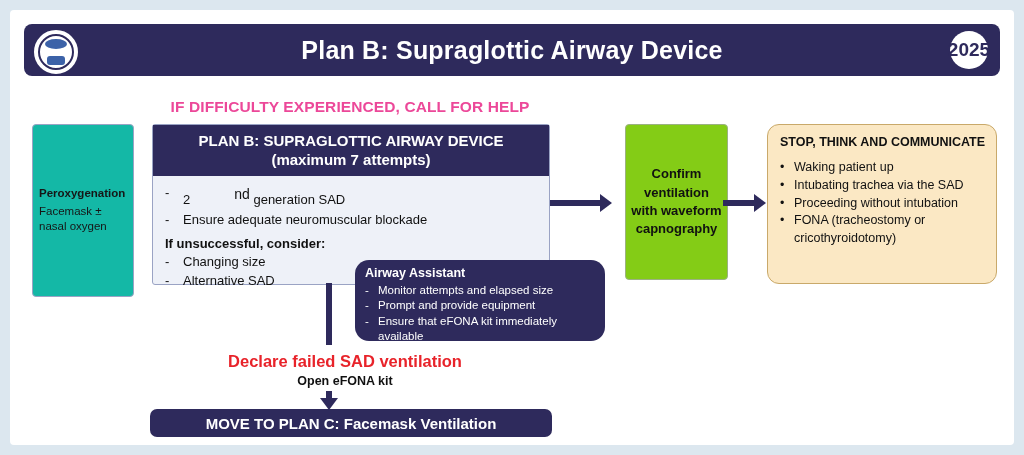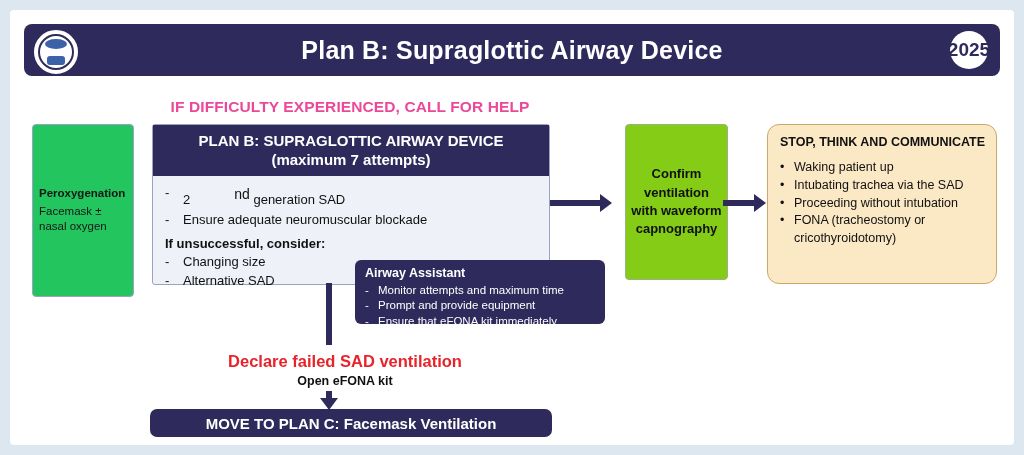--- a/index.html
+++ b/index.html
@@ -112,21 +112,21 @@
     font-weight: bold;
     letter-spacing: 0.1px;
   }
   
   .perox {
     position: absolute;
     left: 22px;
     top: 114px;
     width: 102px;
     height: 173px;
-    background: #22c55e;
+    background: #14b8a6;
     border: 1px solid #9aa3c4;
     border-radius: 4px;
     padding: 0 6px;
     box-sizing: border-box;
     display: flex;
     flex-direction: column;
     justify-content: center;
   }
   .perox-title {
     font-size: 11.5px;
@@ -180,23 +180,23 @@
     font-size: 13px;
     margin: 7px 0 2px;
   }
   sup { font-size: 14px; margin-left: 44px; }
   
   .assistant {
     position: absolute;
     left: 345px;
     top: 250px;
     width: 250px;
-    height: 64px;
-    background: #2e2a5c;
-    border-radius: 6px;
+    height: 81px;
+    background: #2e2a5c;
+    border-radius: 14px;
     color: #ffffff;
     padding: 6px 8px 0 10px;
     box-sizing: border-box;
   }
   .assistant-title {
     font-size: 12.5px;
     font-weight: bold;
     margin-bottom: 3px;
   }
   .assistant .dash-row {
@@ -368,21 +368,21 @@
         <span class="d">-</span>
         <span>Alternative SAD</span>
       </div>
     </div>
   </div>
 
   <div class="assistant">
     <div class="assistant-title">Airway Assistant</div>
     <div class="dash-row">
       <span class="d">-</span>
-      <span>Monitor attempts and maximum time</span>
+      <span>Monitor attempts and elapsed size</span>
     </div>
     <div class="dash-row">
       <span class="d">-</span>
       <span>Prompt and provide equipment</span>
     </div>
     <div class="dash-row">
       <span class="d">-</span>
       <span>Ensure that eFONA kit immediately available</span>
     </div>
   </div>

